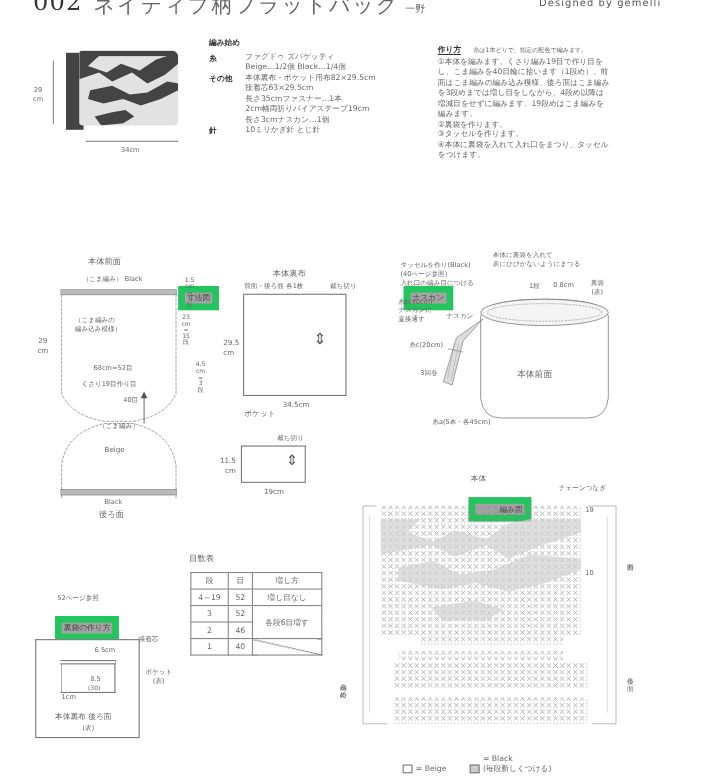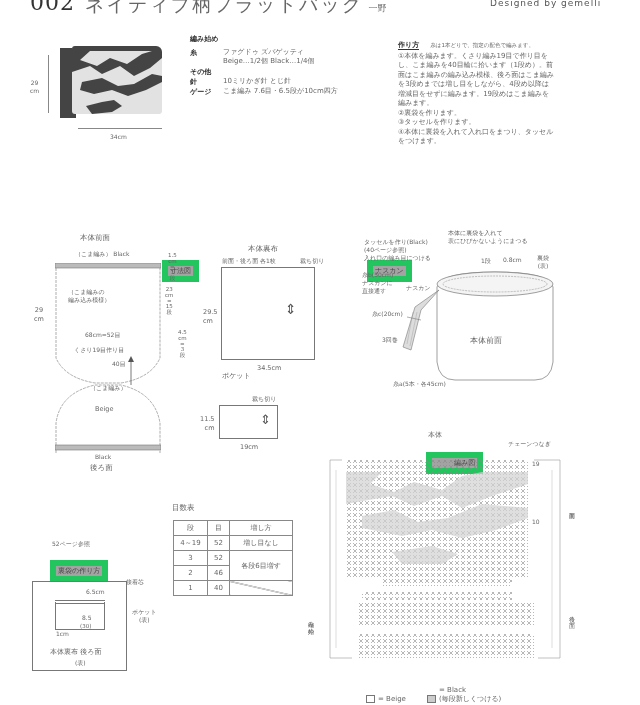--- a/index.html
+++ b/index.html
@@ -48,28 +48,31 @@
 <div class="abs" style="left:190px;top:48px;width:190px;">
   <div style="display:flex;">
     <div class="tb" style="width:33px;">糸</div>
     <div>
       <div class="t">ファグドゥ ズパゲッティ</div>
       <div class="t">Beige…1/2個  Black…1/4個</div>
     </div>
   </div>
   <div style="display:flex;">
     <div class="tb" style="width:33px;">その他</div>
+    <div>
+      <div class="t">本体裏布・ポケット用布82×29.5cm</div>
+      <div class="t">接着芯63×29.5cm</div>
+      <div class="t">長さ35cmファスナー…1本</div>
+      <div class="t">2cm幅両折りバイアステープ19cm</div>
+      <div class="t">長さ3cmナスカン…1個</div>
+    </div>
   </div>
   <div style="display:flex;">
     <div class="tb" style="width:33px;">針</div>
     <div class="t">10ミリかぎ針  とじ針</div>
-  </div>
-  <div style="display:flex;">
-    <div class="tb" style="width:33px;">ゲージ</div>
-    <div class="t">こま編み 7.6目・6.5段が10cm四方</div>
   </div>
 </div>
 
 <div class="abs" style="left:398px;top:32px;white-space:nowrap;">
   <span class="tb" style="border-bottom:1px solid #333;">作り方</span>
   <span class="t" style="font-size:5.5px;margin-left:6px;">糸は1本どりで、指定の配色で編みます。</span>
 </div>
 <div class="abs" style="left:398px;top:52px;">
   <div class="t">①本体を編みます。くさり編み19目で作り目を</div>
   <div class="t">し、こま編みを40目輪に拾います（1段め）。前</div>

